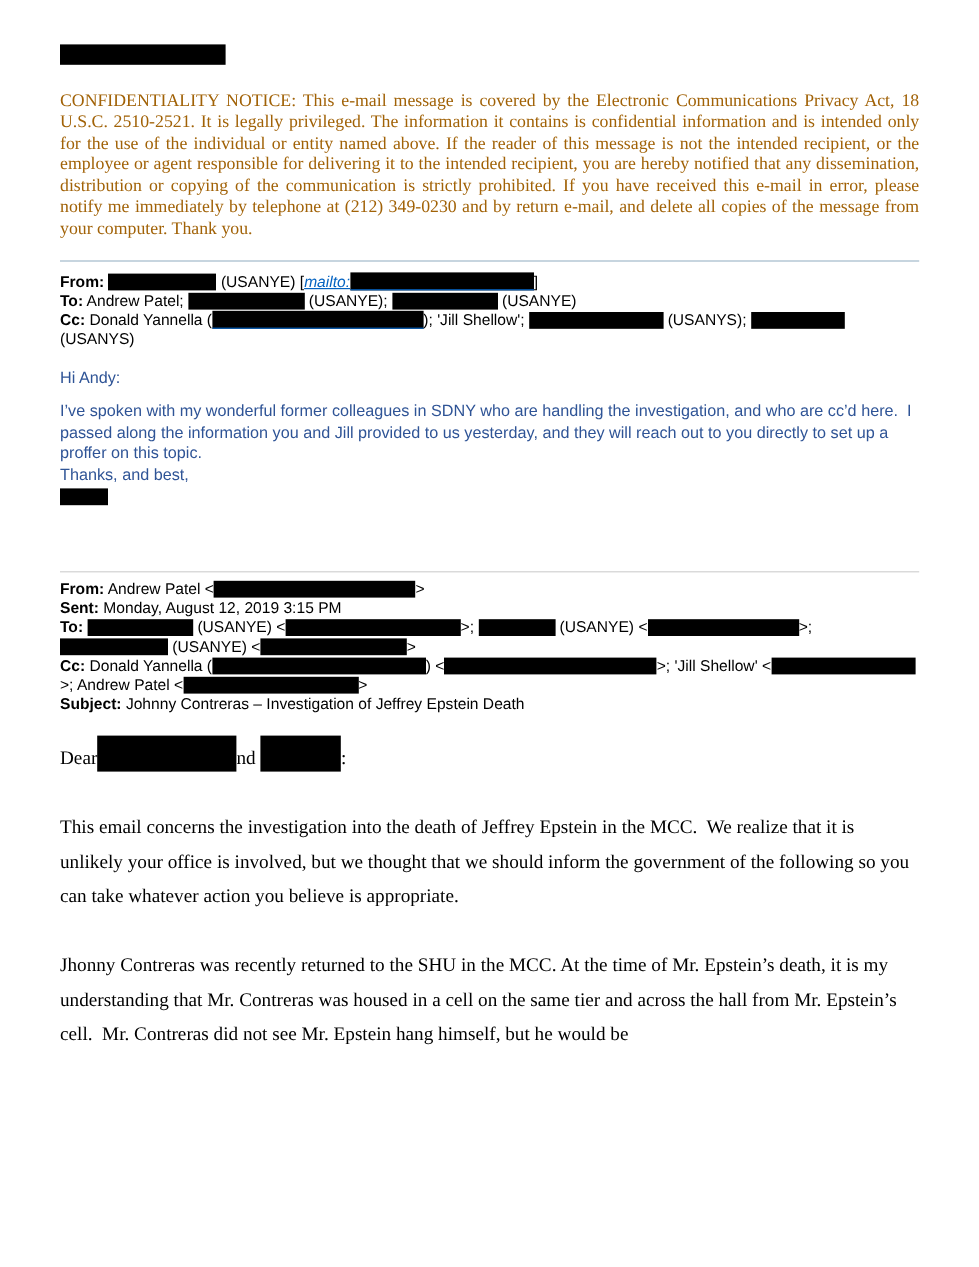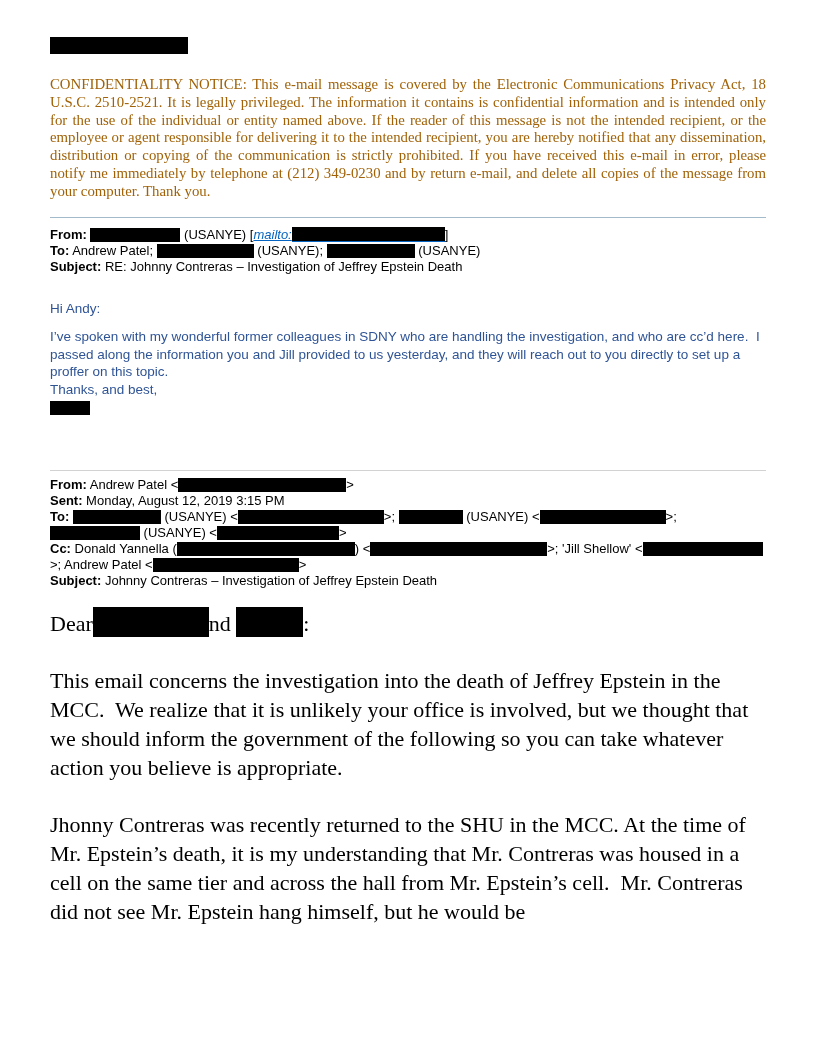--- a/index.html
+++ b/index.html
@@ -43,50 +43,50 @@
   .hdr-label { font-weight: bold; }
   .link { color: #0563C1; text-decoration: underline; cursor: pointer; font-style: italic; }
 
   
   .reply {
     font-family: "Liberation Sans", sans-serif;
     font-size: 13.5px;
     line-height: 17.5px;
     color: #2F5496;
   }
-  .reply-greeting { margin-top: 25px; }
+  .reply-greeting { margin-top: 15px; }
   .reply-para { margin-top: 11px; white-space: pre-wrap; }
   .reply-closing { }
   .sig-redact { margin-top: 3px; }
 
   
   .serif-body {
     font-family: "Liberation Serif", serif;
-    font-size: 22px;
+    font-size: 16px;
     line-height: 29px;
     color: #000000;
   }
   .salutation { margin-top: 18px; }
   .serif-para { margin-top: 28px; white-space: pre-wrap; }
 </style>
 </head>
 <body>
 
 <div class="page">
 
   <div class="redact-block" style="width: 138px; height: 17px;"></div>
 
   <div class="notice">CONFIDENTIALITY NOTICE: This e-mail message is covered by the Electronic Communications Privacy Act, 18 U.S.C. 2510-2521. It is legally privileged. The information it contains is confidential information and is intended only for the use of the individual or entity named above. If the reader of this message is not the intended recipient, or the employee or agent responsible for delivering it to the intended recipient, you are hereby notified that any dissemination, distribution or copying of the communication is strictly prohibited. If you have received this e-mail in error, please notify me immediately by telephone at (212) 349-0230 and by return e-mail, and delete all copies of the message from your computer. Thank you.</div>
 
   <hr class="rule1">
 
   <div class="hdr">
     <div class="hdr-line"><span class="hdr-label">From:</span><span> </span><span class="redact" style="width: 90px;"></span><span> (USANYE) [</span><span class="link">mailto:</span><span class="redact redact-underline" style="width: 153px;"></span><span>]</span></div>
     <div class="hdr-line"><span class="hdr-label">To:</span><span> Andrew Patel; </span><span class="redact" style="width: 97px;"></span><span> (USANYE); </span><span class="redact" style="width: 88px;"></span><span> (USANYE)</span></div>
-    <div class="hdr-line"><span class="hdr-label">Subject:</span><span> RE: Johnny Contreras – Investigation of Jeffrey Epstein Death</span></div>
+    <div class="hdr-line"><span class="hdr-label">Cc:</span><span> Donald Yannella (</span><span class="redact redact-underline" style="width: 176px;"></span><span>); 'Jill Shellow'; </span><span class="redact" style="width: 112px;"></span><span> (USANYS); </span><span class="redact" style="width: 78px;"></span><span> (USANYS)</span></div>
   </div>
 
   <div class="reply">
     <div class="reply-greeting">Hi Andy:</div>
     <div class="reply-para">I’ve spoken with my wonderful former colleagues in SDNY who are handling the investigation, and who are cc’d here.  I passed along the information you and Jill provided to us yesterday, and they will reach out to you directly to set up a proffer on this topic.</div>
     <div class="reply-closing">Thanks, and best,</div>
     <div class="redact-block sig-redact" style="width: 40px; height: 14px;"></div>
   </div>
 
   <hr class="rule2">

